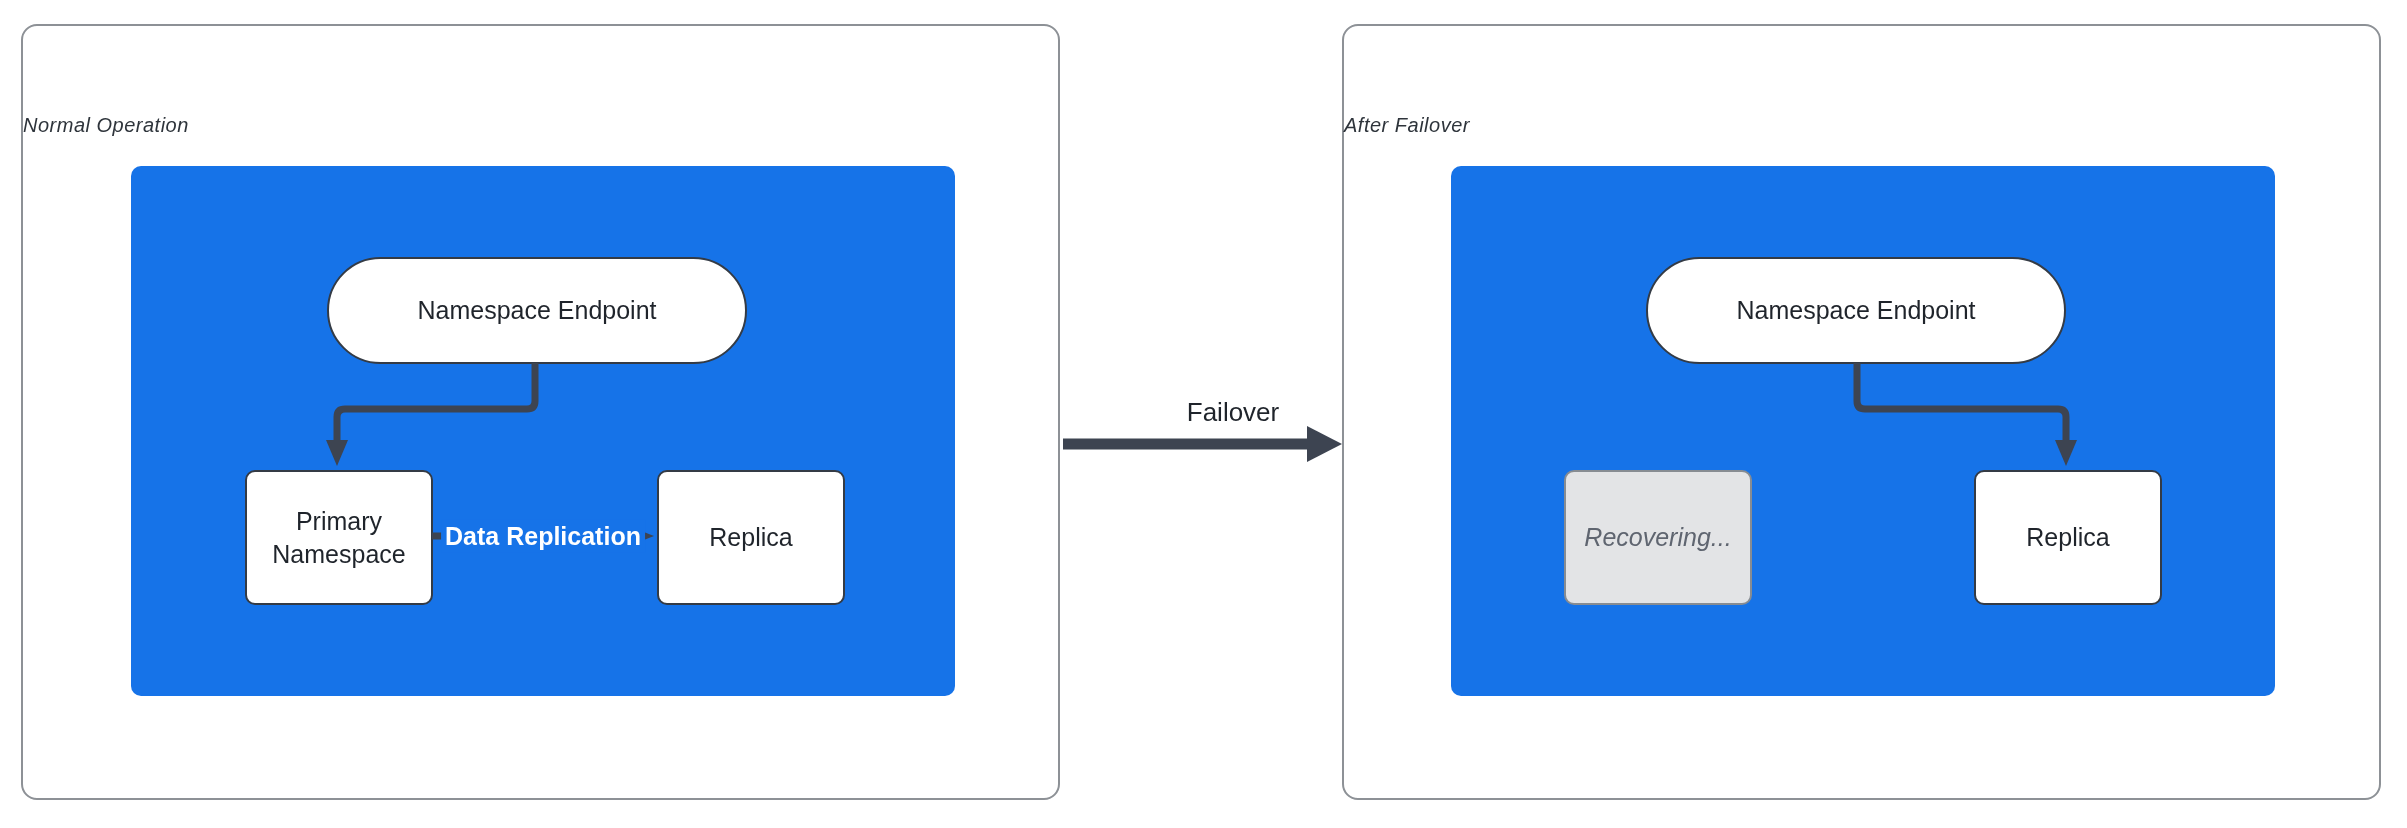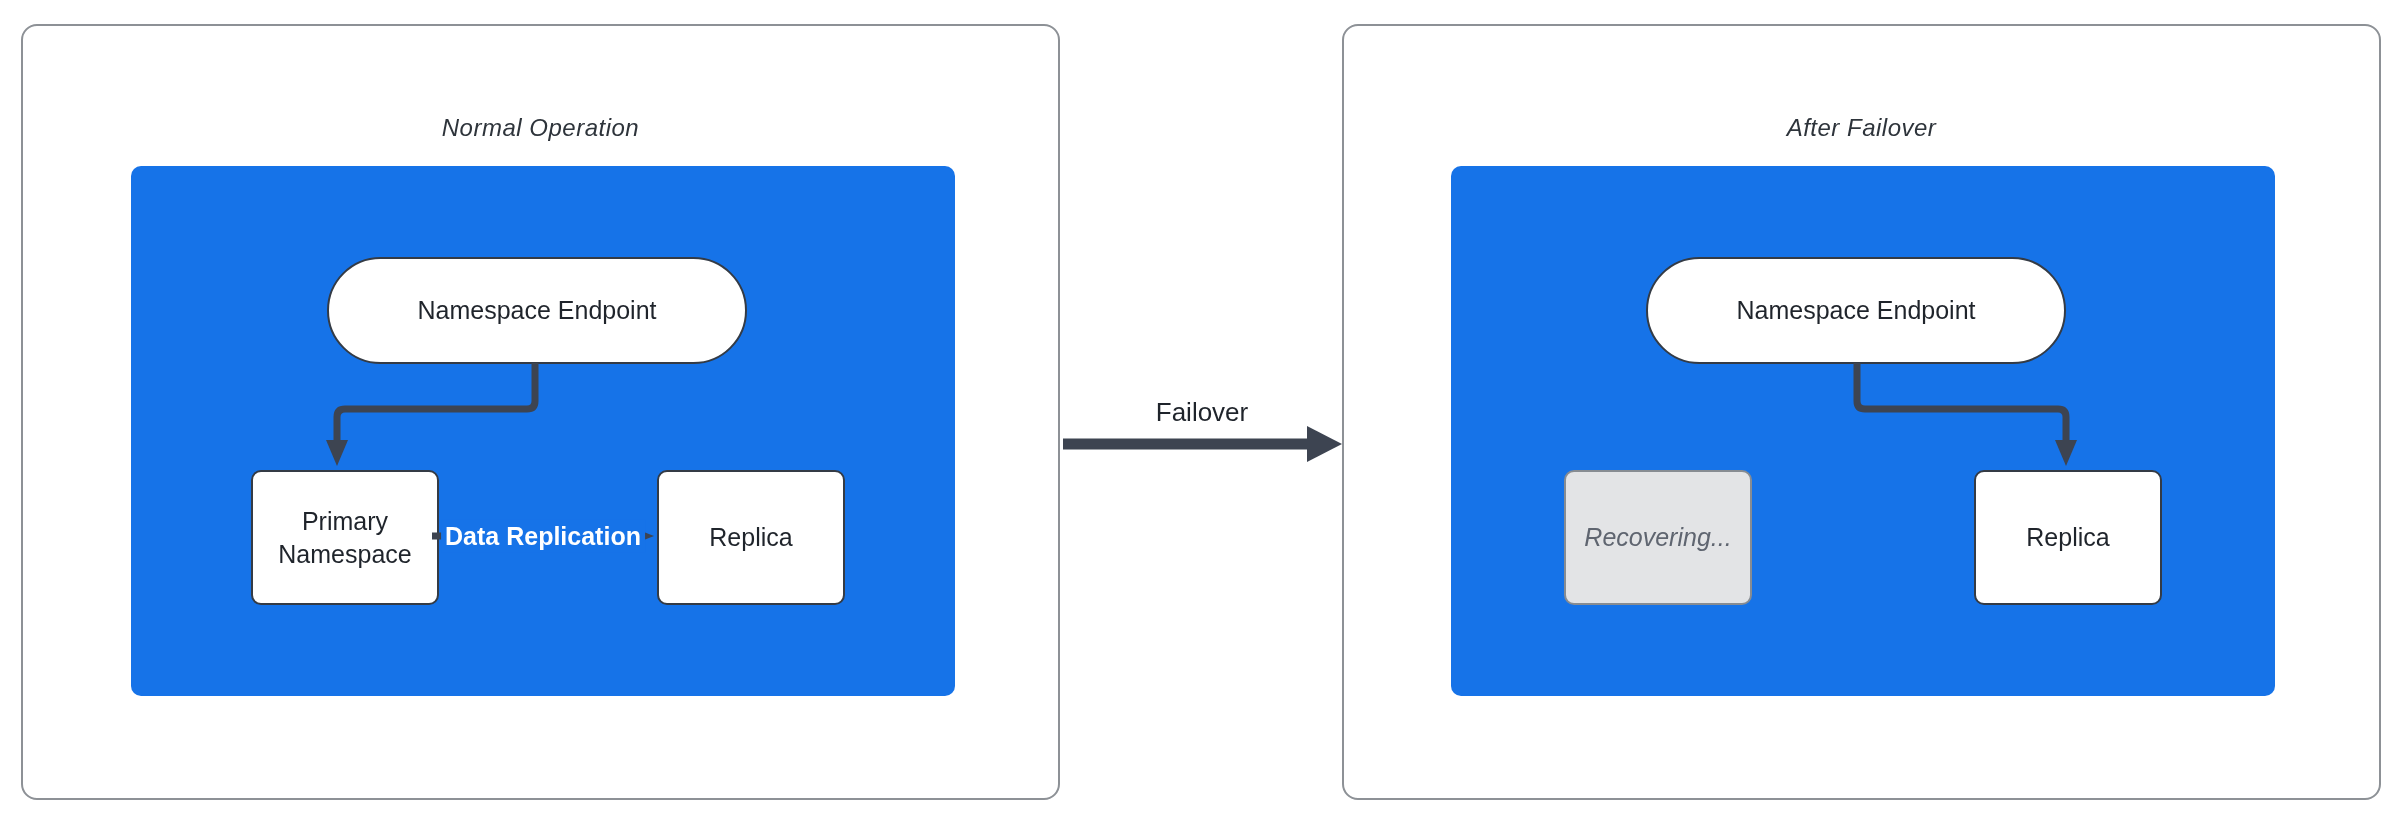--- a/index.html
+++ b/index.html
@@ -34,22 +34,21 @@
     border: 2px solid var(--panel_border);
     border-radius: 16px;
   }
   .panel.left  { left: 21px; }
   .panel.right { left: 1342px; padding-left: 28px; }
   .panel-title {
     position: absolute;
     top: 88px;
     left: 0;
     width: 100%;
-    text-align: center;
-    font-size: 24px;
+    font-size: 20px;
     font-style: italic;
     color: var(--title_text);
     letter-spacing: 0.5px;
   }
   .cluster {
     position: absolute;
     top: 140px;
     width: 824px;
     height: 530px;
     background: var(--container_blue);
@@ -80,21 +79,21 @@
   .panel.left  .stadium { left: 304px; }
   .panel.right .stadium { left: 302px; }
 
   .rect-node {
     top: 444px;
     width: 188px;
     height: 135px;
     border-radius: 10px;
     padding: 0 10px;
   }
-  .node-primary   { left: 228px; justify-content: flex-end; }
+  .node-primary   { left: 222px; justify-content: flex-end; }
   .node-replica-l { left: 634px; }
   .node-recovering {
     left: 220px;
     background: var(--recovering_fill);
     border-color: #878c92;
     color: var(--recovering_text);
     font-style: italic;
   }
   .node-replica-r { left: 630px; }
 
@@ -124,20 +123,21 @@
     padding: 2px 4px;
     white-space: nowrap;
     text-align: right;
   }
   .failover-label {
     position: absolute;
     transform: translate(-50%, -50%);
     color: var(--node_text);
     font-size: 26px;
     white-space: nowrap;
+    margin-left: 31px;
   }
 </style>
 </head>
 <body>
 
 <div class="canvas">
 
   <div class="panel left">
     <div class="panel-title">Normal Operation</div>
     <div class="cluster"></div>

